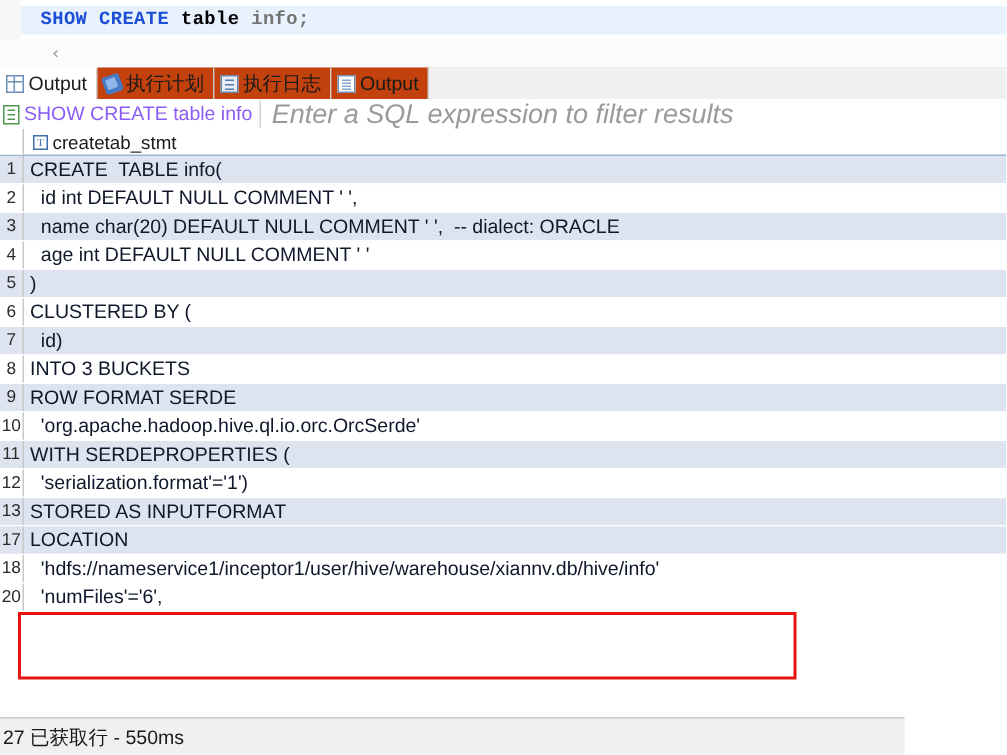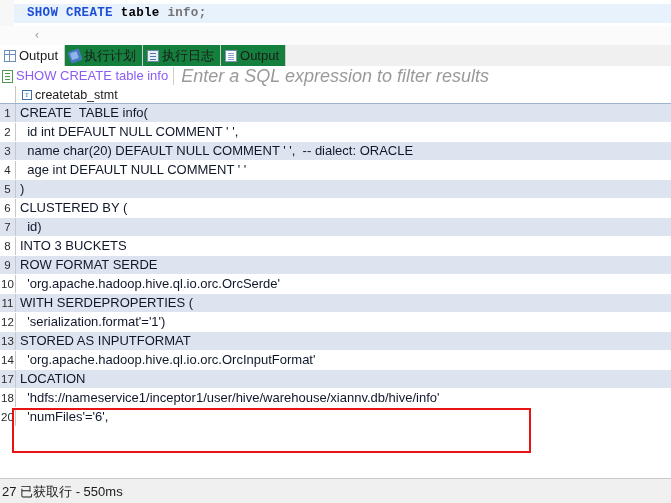--- a/index.html
+++ b/index.html
@@ -89,21 +89,21 @@
     display: flex;
     align-items: stretch;
   }
   .tab {
     display: flex;
     align-items: center;
     gap: 3px;
     padding: 0 6px 0 4px;
     font-size: 13px;
     color: #1a1a1a;
-    background: #15803d;
+    background: #c2410c;
     border-right: 1px solid #cccccc;
     cursor: pointer;
     white-space: nowrap;
     height: 21px;
     box-sizing: border-box;
   }
   .tab.active {
     background: #ffffff;
     border-top: 1px solid #ffffff;
   }
@@ -321,21 +321,21 @@
     border: 2px solid #e81313;
     box-sizing: border-box;
     pointer-events: none;
     z-index: 5;
   }
 
   
   .statusbar {
     position: absolute;
     left: 0; top: 478px;
-    width: 671px;
+    width: 603px;
     height: 25px;
     background: #f0f0f0;
     border-top: 1px solid #c9c9c9;
     display: flex;
     align-items: center;
   }
   .status-text {
     font-size: 13px;
     color: #1a1a1a;
     padding-left: 2px;
@@ -436,24 +436,20 @@
           <div class="row-cell">WITH SERDEPROPERTIES (</div>
         </div>
         <div class="row even">
           <div class="row-num">12</div>
           <div class="row-cell">  'serialization.format'='1')</div>
         </div>
         <div class="row odd">
           <div class="row-num">13</div>
           <div class="row-cell">STORED AS INPUTFORMAT</div>
         </div>
-        <div class="row even">
-          <div class="row-num">14</div>
-          <div class="row-cell">  'org.apache.hadoop.hive.ql.io.orc.OrcInputFormat'</div>
-        </div>
         <div class="row odd">
           <div class="row-num">17</div>
           <div class="row-cell">LOCATION</div>
         </div>
         <div class="row even">
           <div class="row-num">18</div>
           <div class="row-cell">  'hdfs://nameservice1/inceptor1/user/hive/warehouse/xiannv.db/hive/info'</div>
         </div>
         <div class="row even">
           <div class="row-num">20</div>

